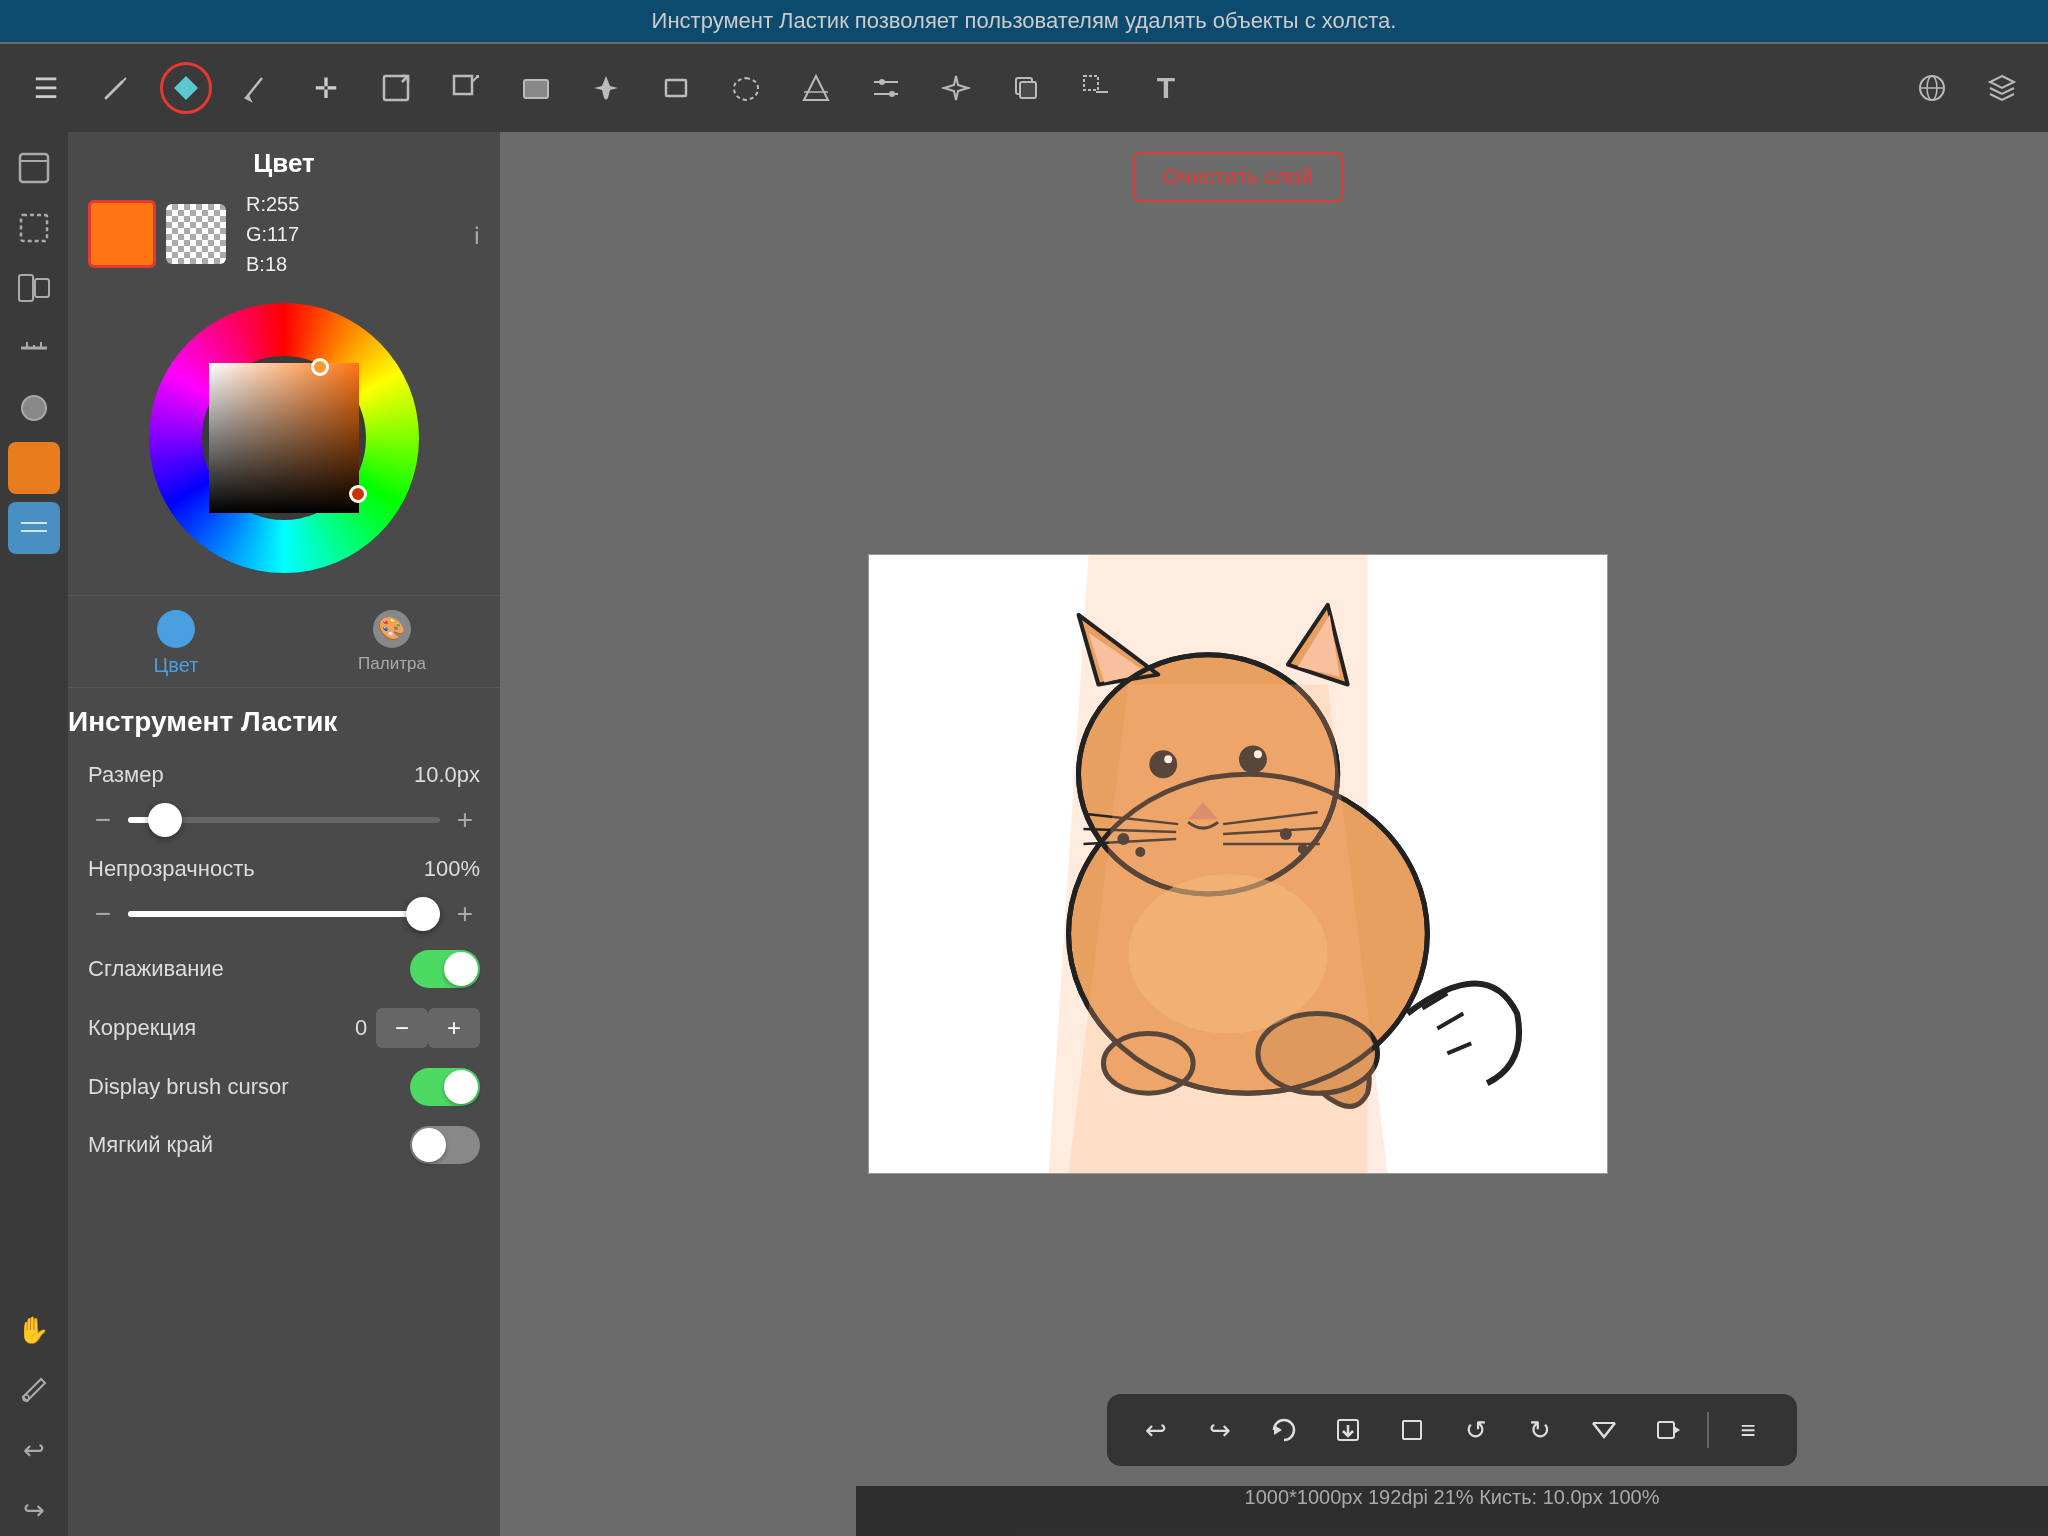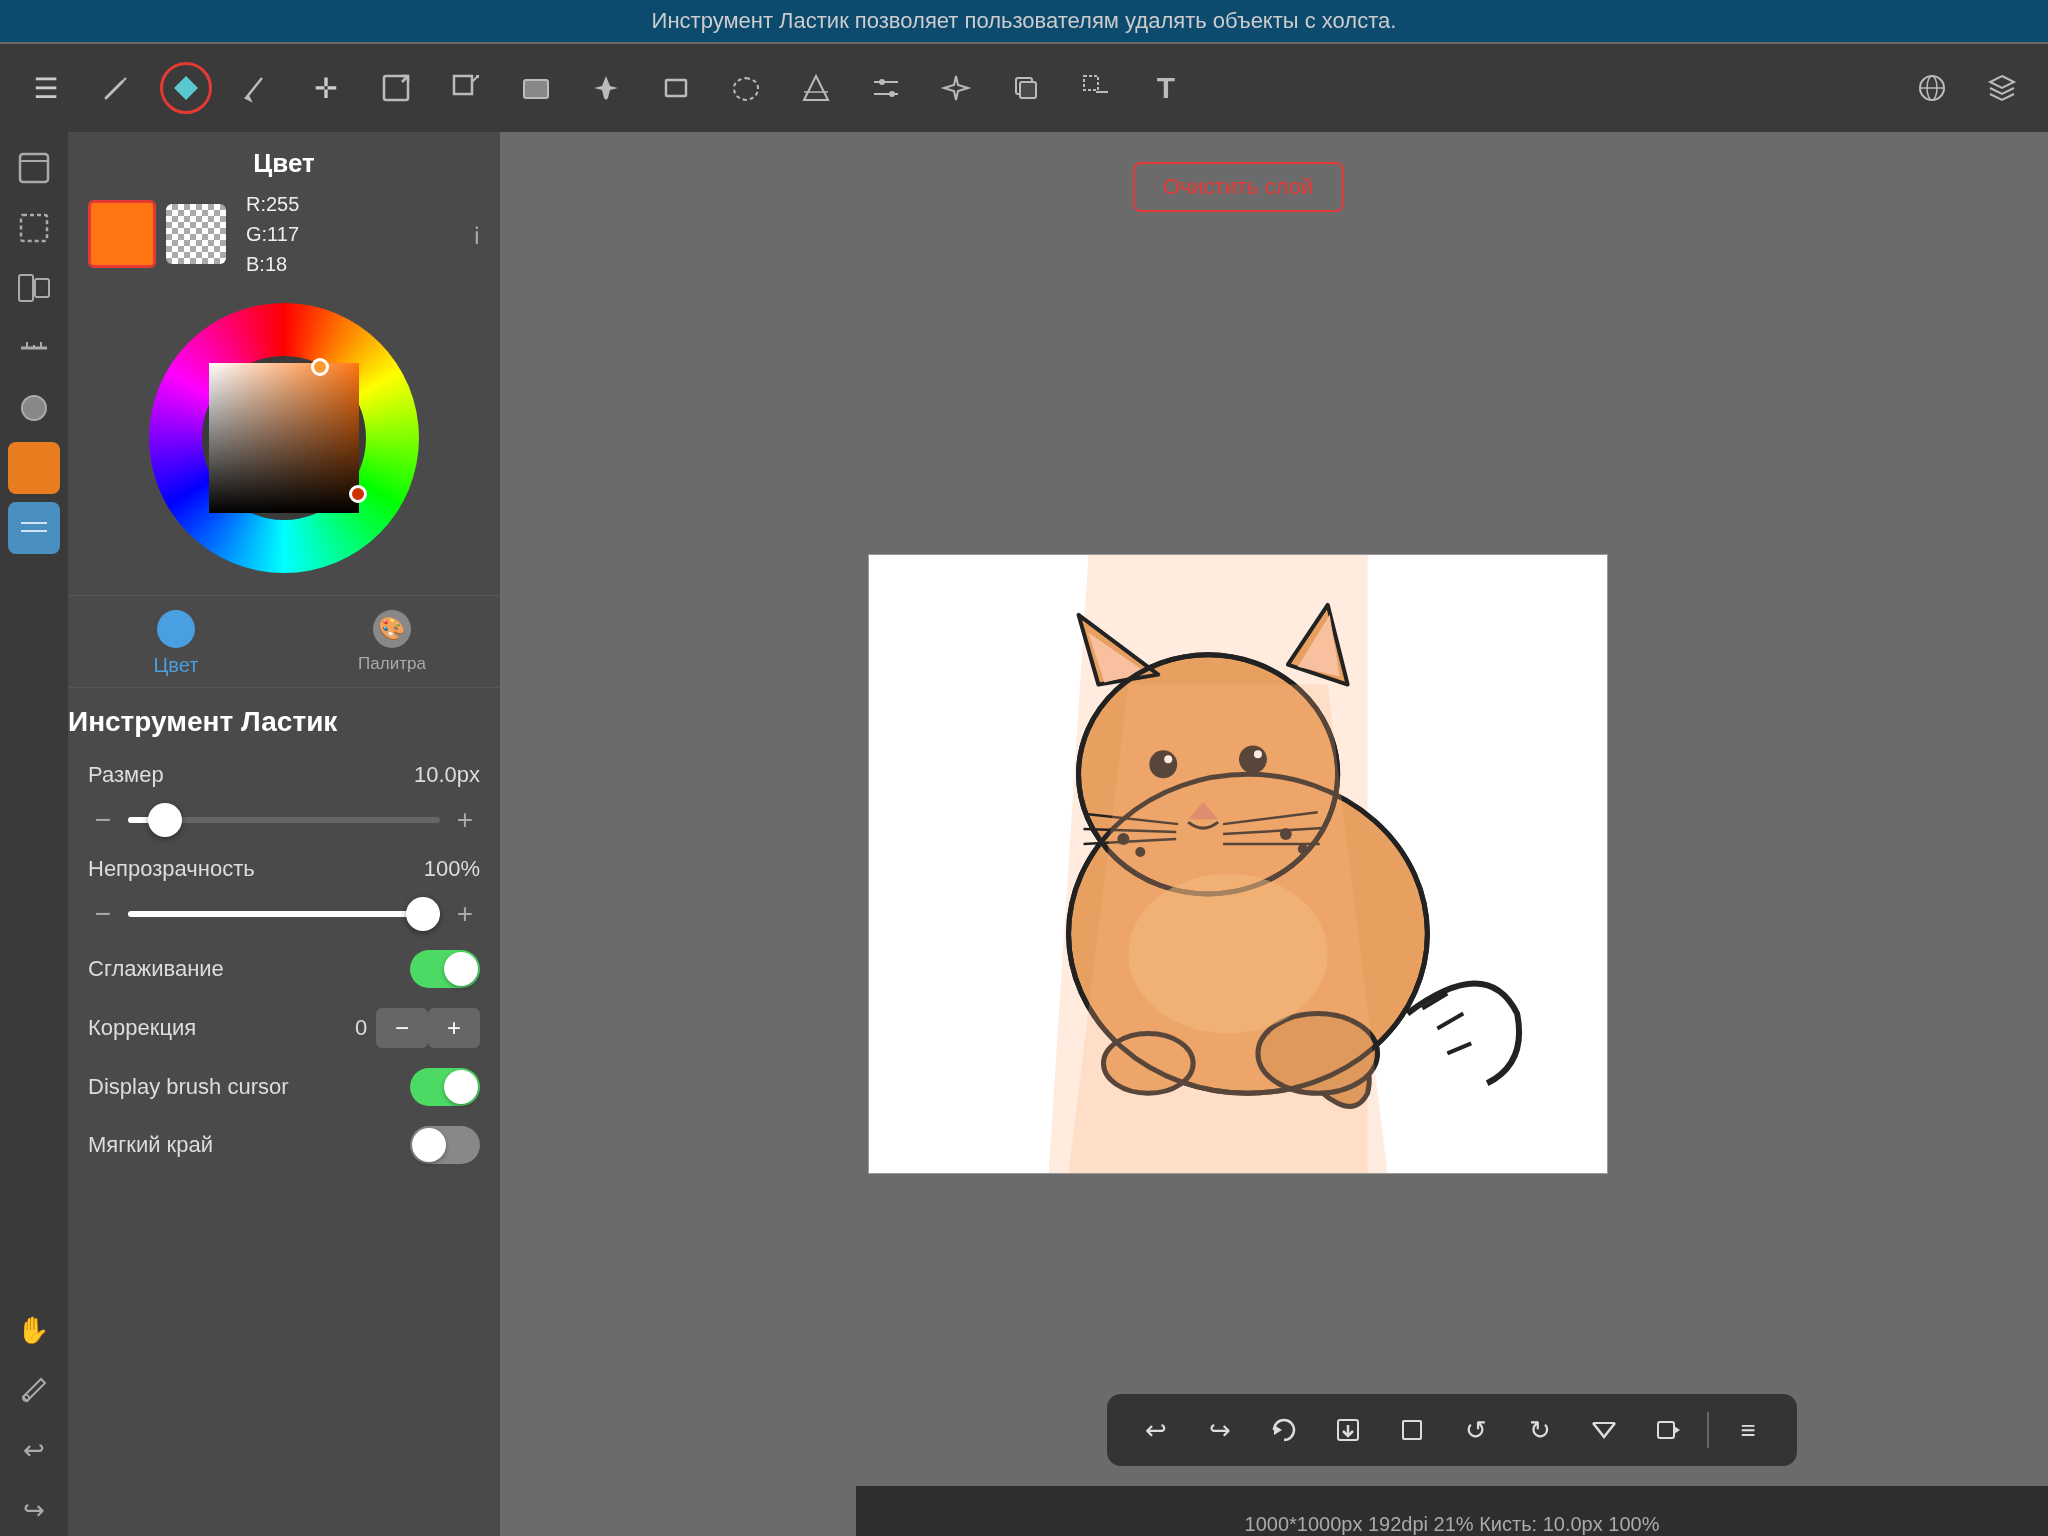--- a/index.html
+++ b/index.html
@@ -422,21 +422,20 @@
       top: 20px;
       left: 50%;
       transform: translateX(-50%);
       background: transparent;
       border: 2px solid #e53935;
       color: #e53935;
       padding: 10px 28px;
       font-size: 22px;
       border-radius: 8px;
       cursor: pointer;
-      margin-top: 10px;
     }
 
     .canvas-image {
       width: 740px;
       height: 620px;
       background: #fff;
       position: relative;
       overflow: hidden;
       border: 1px solid #999;
     }
@@ -497,21 +496,21 @@
 
     
     .status-bar {
       position: absolute;
       bottom: 0;
       left: 428px;
       right: 0;
       height: 50px;
       background: rgba(40,40,40,0.9);
       display: flex;
-      align-items: flex-end;
+      align-items: flex-start;
       justify-content: center;
       color: #aaa;
       font-size: 20px;
     }
 
   </style>
 </head>
 <body>
 
 <div class="top-bar">Инструмент Ластик позволяет пользователям удалять объекты с холста.</div>

